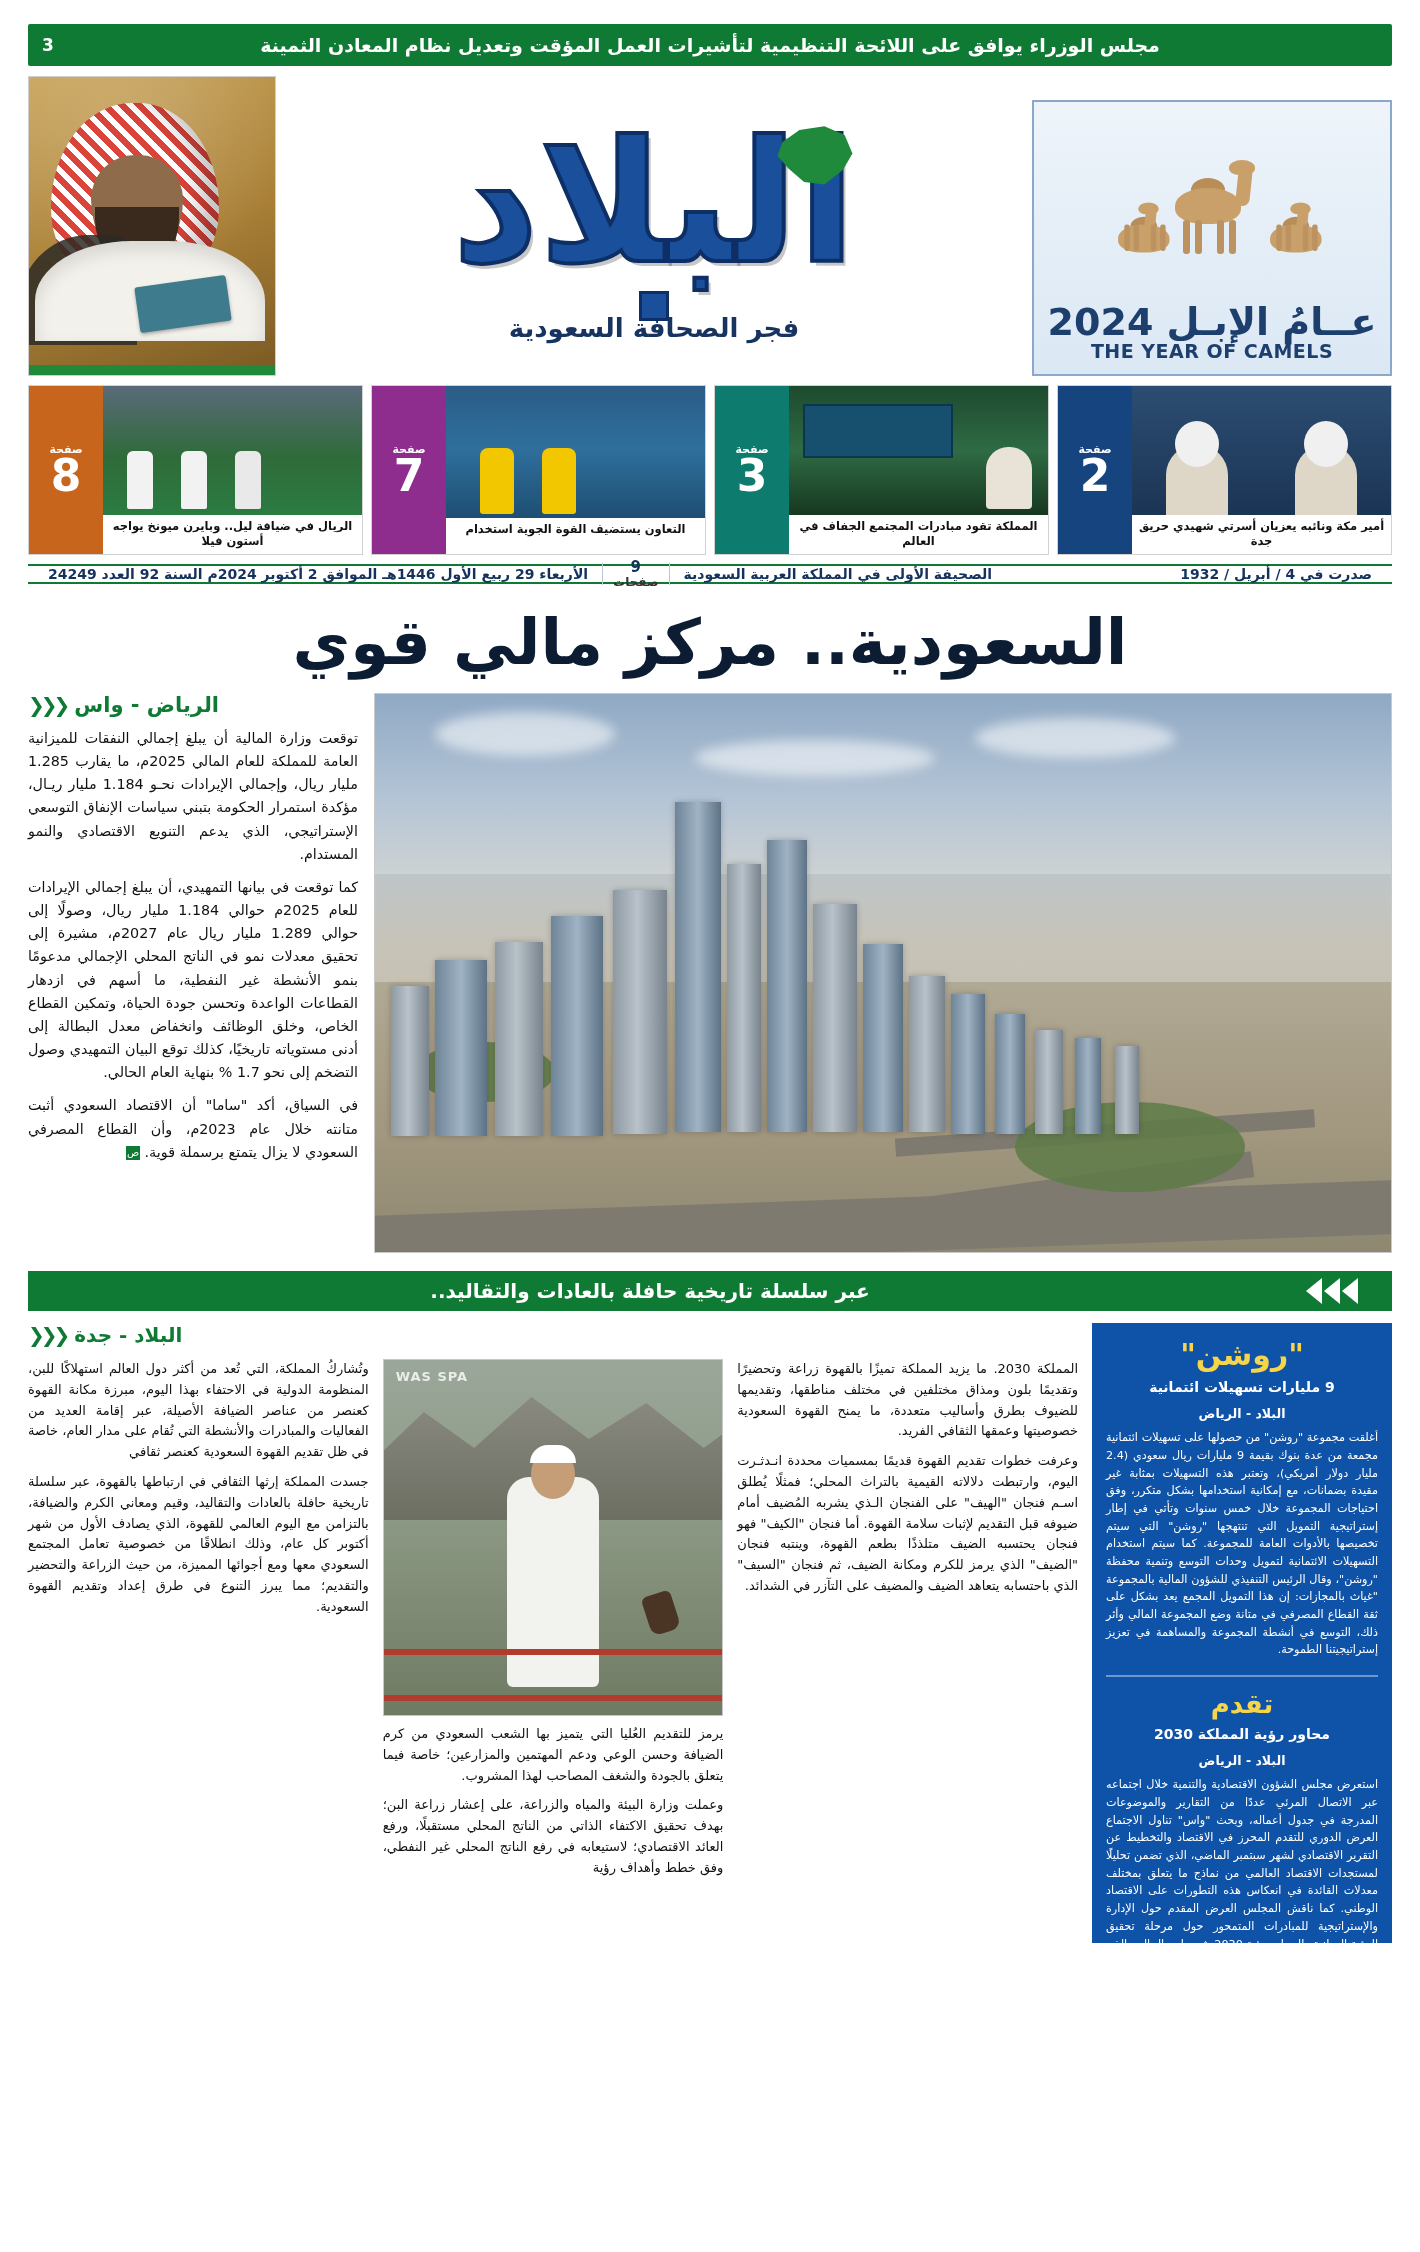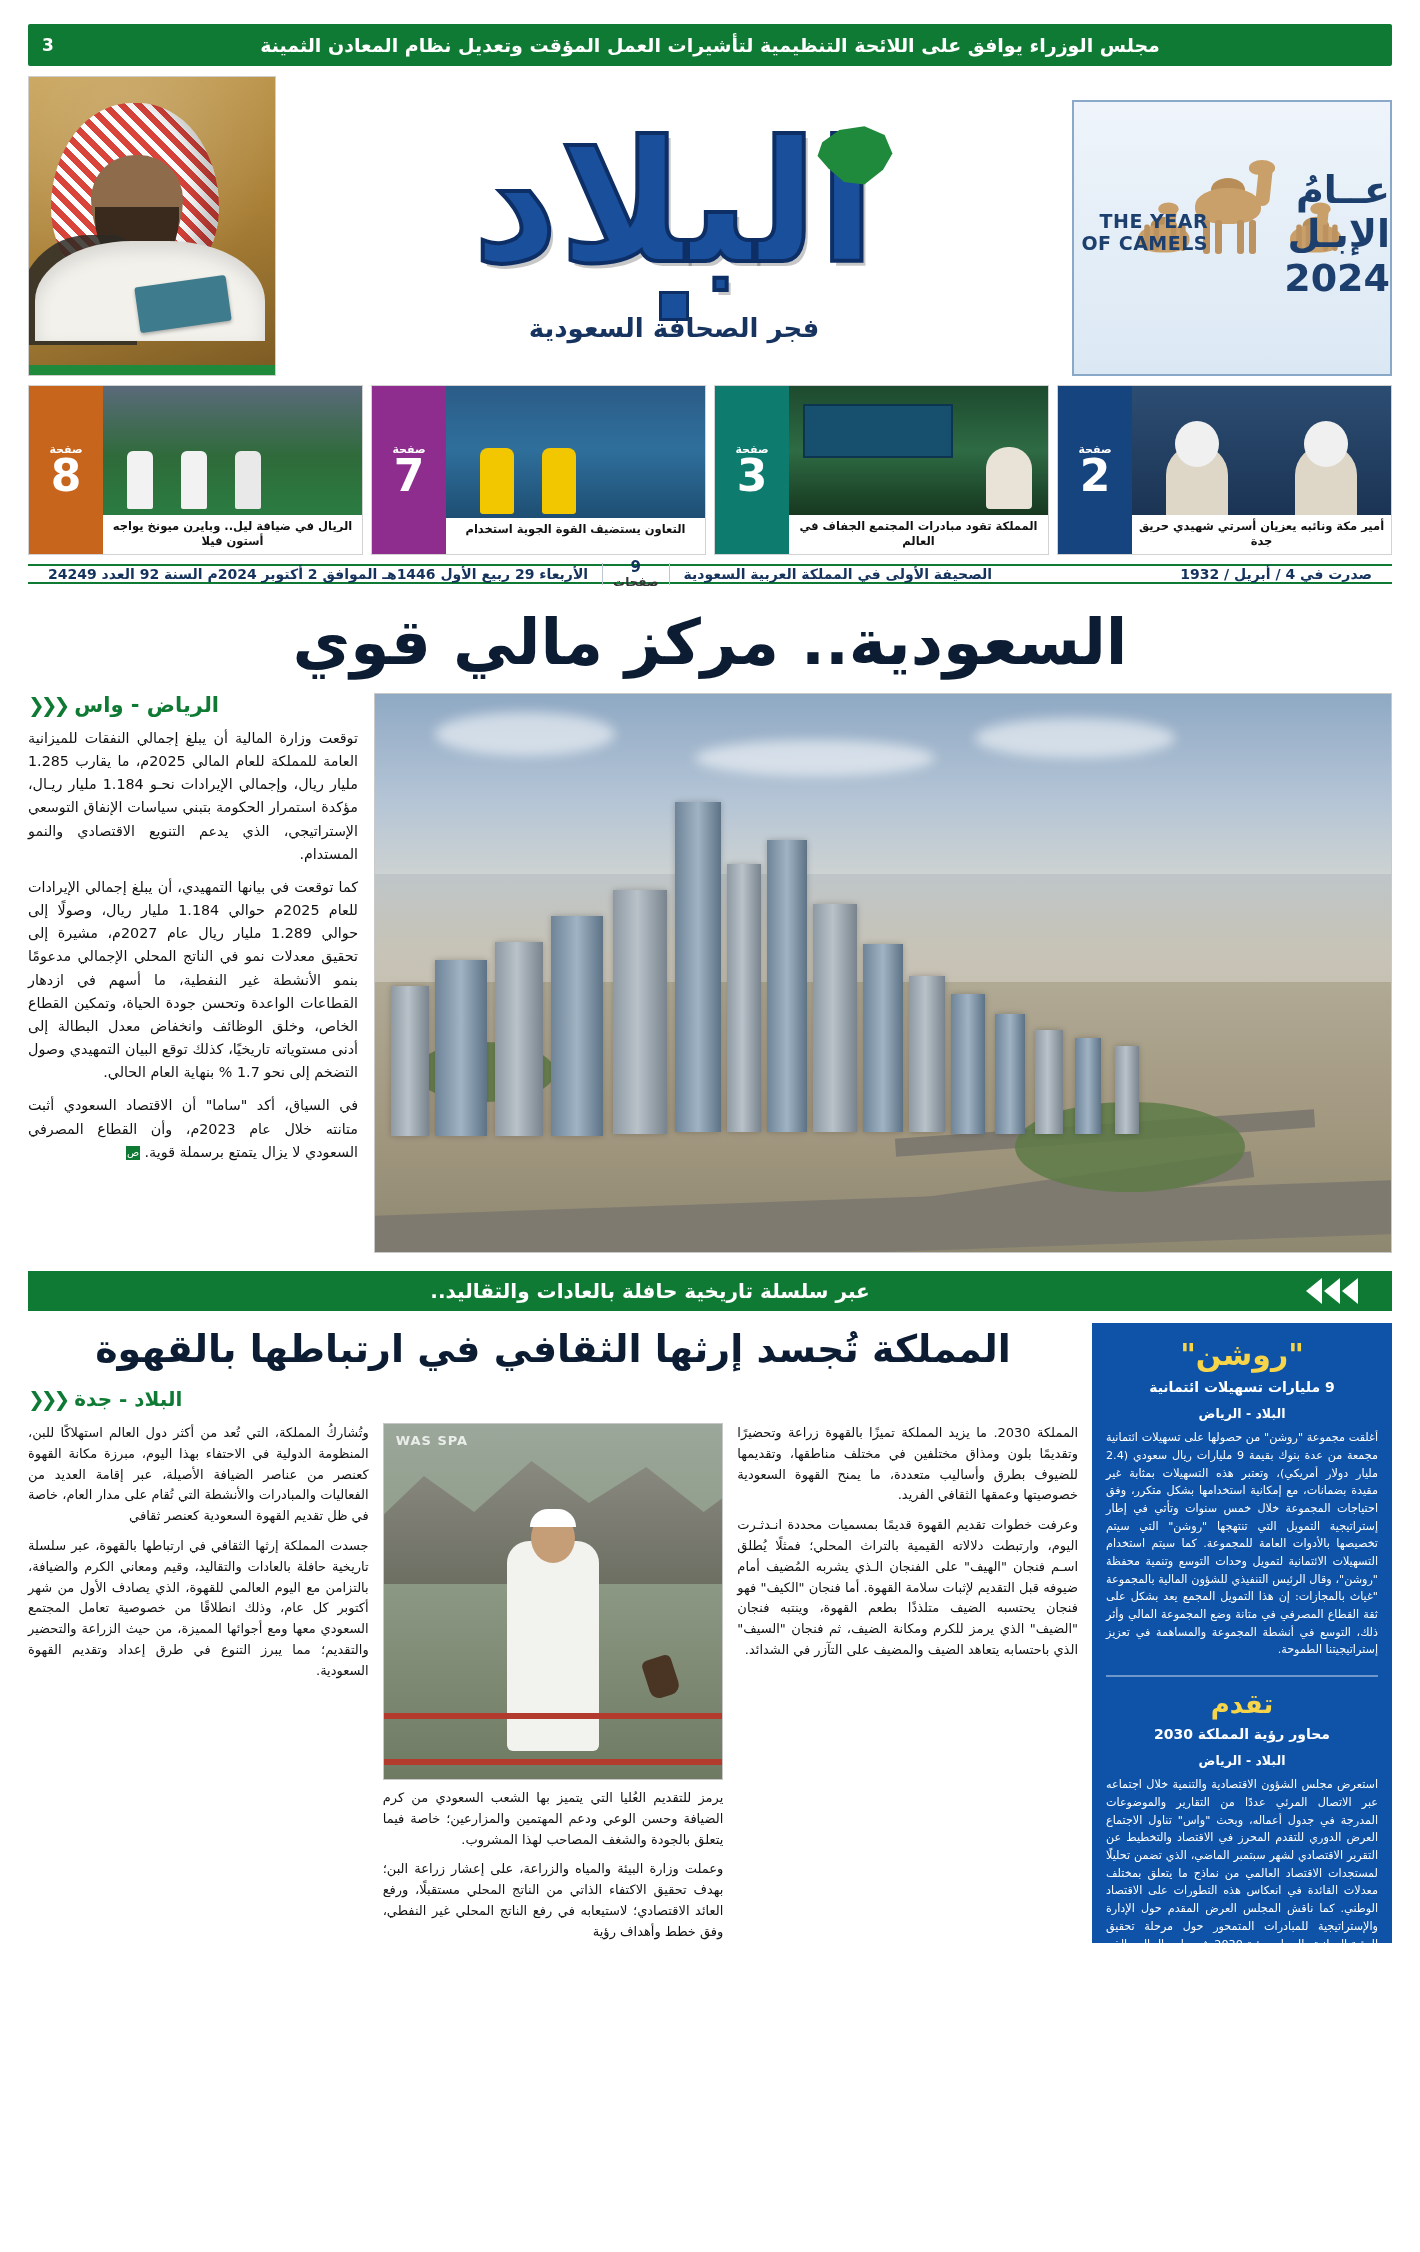--- a/index.html
+++ b/index.html
@@ -163,26 +163,26 @@
     margin-top: -8px;
   }
   .logo-sq {
     width: 30px; height: 30px;
     background: #1a4f9c;
     border: 3px solid #0d2f66;
     margin: 4px auto 0;
   }
 
   .mast-camel {
-    width: 320px;
+    width: 360px;
     border: 2px solid #8aa8c8;
     background: linear-gradient(180deg,#eef4fa 0%, #dbe8f4 100%);
     position: relative;
     display: flex;
-    flex-direction: row;
+    flex-direction: column;
     align-items: center;
     justify-content: flex-end;
     padding-bottom: 12px;
     margin-top: 24px;
   }
   .camel-art {
     position: absolute;
     top: 12px; left: 0; right: 0;
     height: 140px;
     display: flex;
@@ -824,21 +824,20 @@
     <div class="arrows">
       <span></span>
         <span></span>
         <span></span>
     </div>
   </div>
 
   <div class="bottom">
 
     <div class="bottom-main">
-      <h2 class="sub-headline">المملكة تُجسد إرثها الثقافي في ارتباطها بالقهوة</h2>
       <div class="kicker2">
         <span class="chev" style="color:#0f7a34;font-size:20px;letter-spacing:-4px;">❮❮❮</span>
         <span>البلاد - جدة</span>
       </div>
 
       <div class="cols3">
         <div class="col">
           <p>وتُشاركُ المملكة، التي تُعد من أكثر دول العالم استهلاكًا للبن، المنظومة الدولية في الاحتفاء بهذا اليوم، مبرزة مكانة القهوة كعنصر من عناصر الضيافة الأصيلة، عبر إقامة العديد من الفعاليات والمبادرات والأنشطة التي تُقام على مدار العام، خاصة في ظل تقديم القهوة السعودية كعنصر ثقافي</p>
           <p>جسدت المملكة إرثها الثقافي في ارتباطها بالقهوة، عبر سلسلة تاريخية حافلة بالعادات والتقاليد، وقيم ومعاني الكرم والضيافة، بالتزامن مع اليوم العالمي للقهوة، الذي يصادف الأول من شهر أكتوبر كل عام، وذلك انطلاقًا من خصوصية تعامل المجتمع السعودي معها ومع أجوائها المميزة، من حيث الزراعة والتحضير والتقديم؛ مما يبرز التنوع في طرق إعداد وتقديم القهوة السعودية.</p>
         </div>

